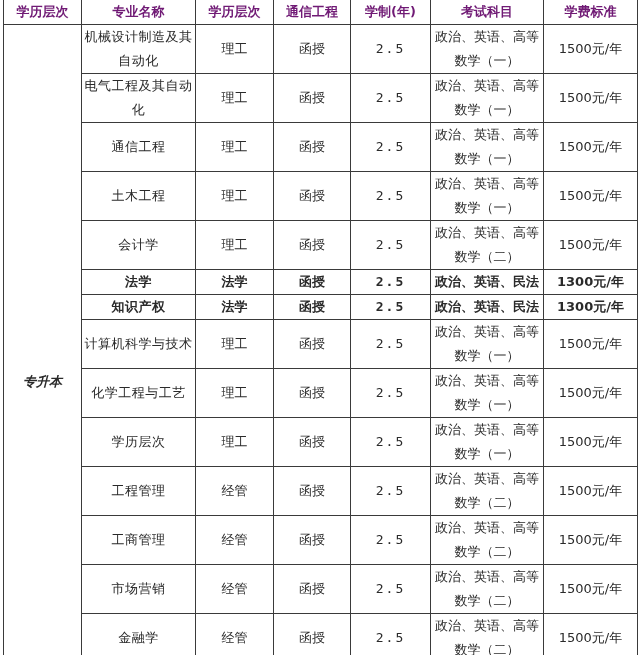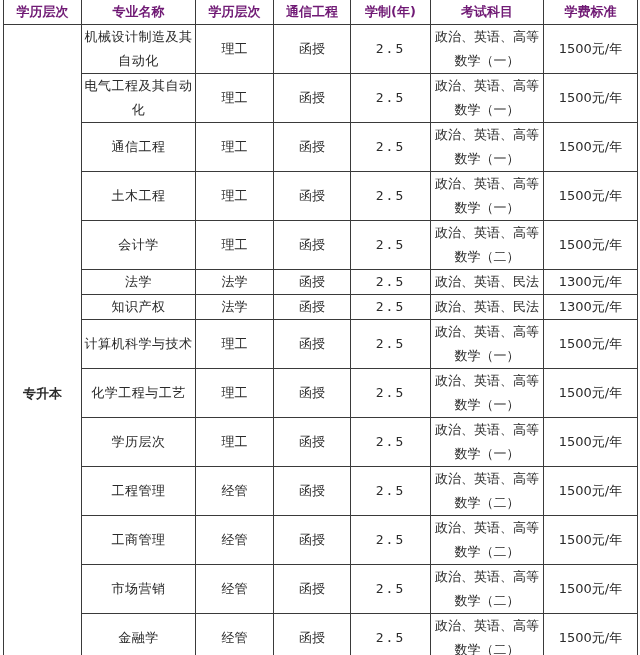--- a/index.html
+++ b/index.html
@@ -37,29 +37,29 @@
       font-weight: bold;
       color: #701a75;
       border-top: none;
     }
     table.tuition td {
       font-size: 13px;
       line-height: 24px;
       color: #2a2a2a;
     }
     tr.tall td { height: 47px; }
-    tr.short td { height: 24px; }
+    tr.short td { height: 24px; font-weight: bold; }
     td.level-cell {
       font-weight: bold;
       font-size: 13px;
       color: #1a1a1a;
       vertical-align: middle;
       padding-top: 0;
     }
-    td.level-cell span { position: relative; top: 50px; }
+    td.level-cell span { position: relative; top: 38px; font-style: italic; }
     td.major-cell { text-align: center; letter-spacing: 0.5px; }
     td.duration-cell { font-family: "DejaVu Sans Mono", "Liberation Mono", monospace; letter-spacing: 2px; }
     td.fee-cell { font-size: 12.5px; }
     td.exam-cell { line-height: 23px; }
     col.c1 { width: 78px; }
     col.c2 { width: 114px; }
     col.c3 { width: 78px; }
     col.c4 { width: 77px; }
     col.c5 { width: 80px; }
     col.c6 { width: 113px; }

